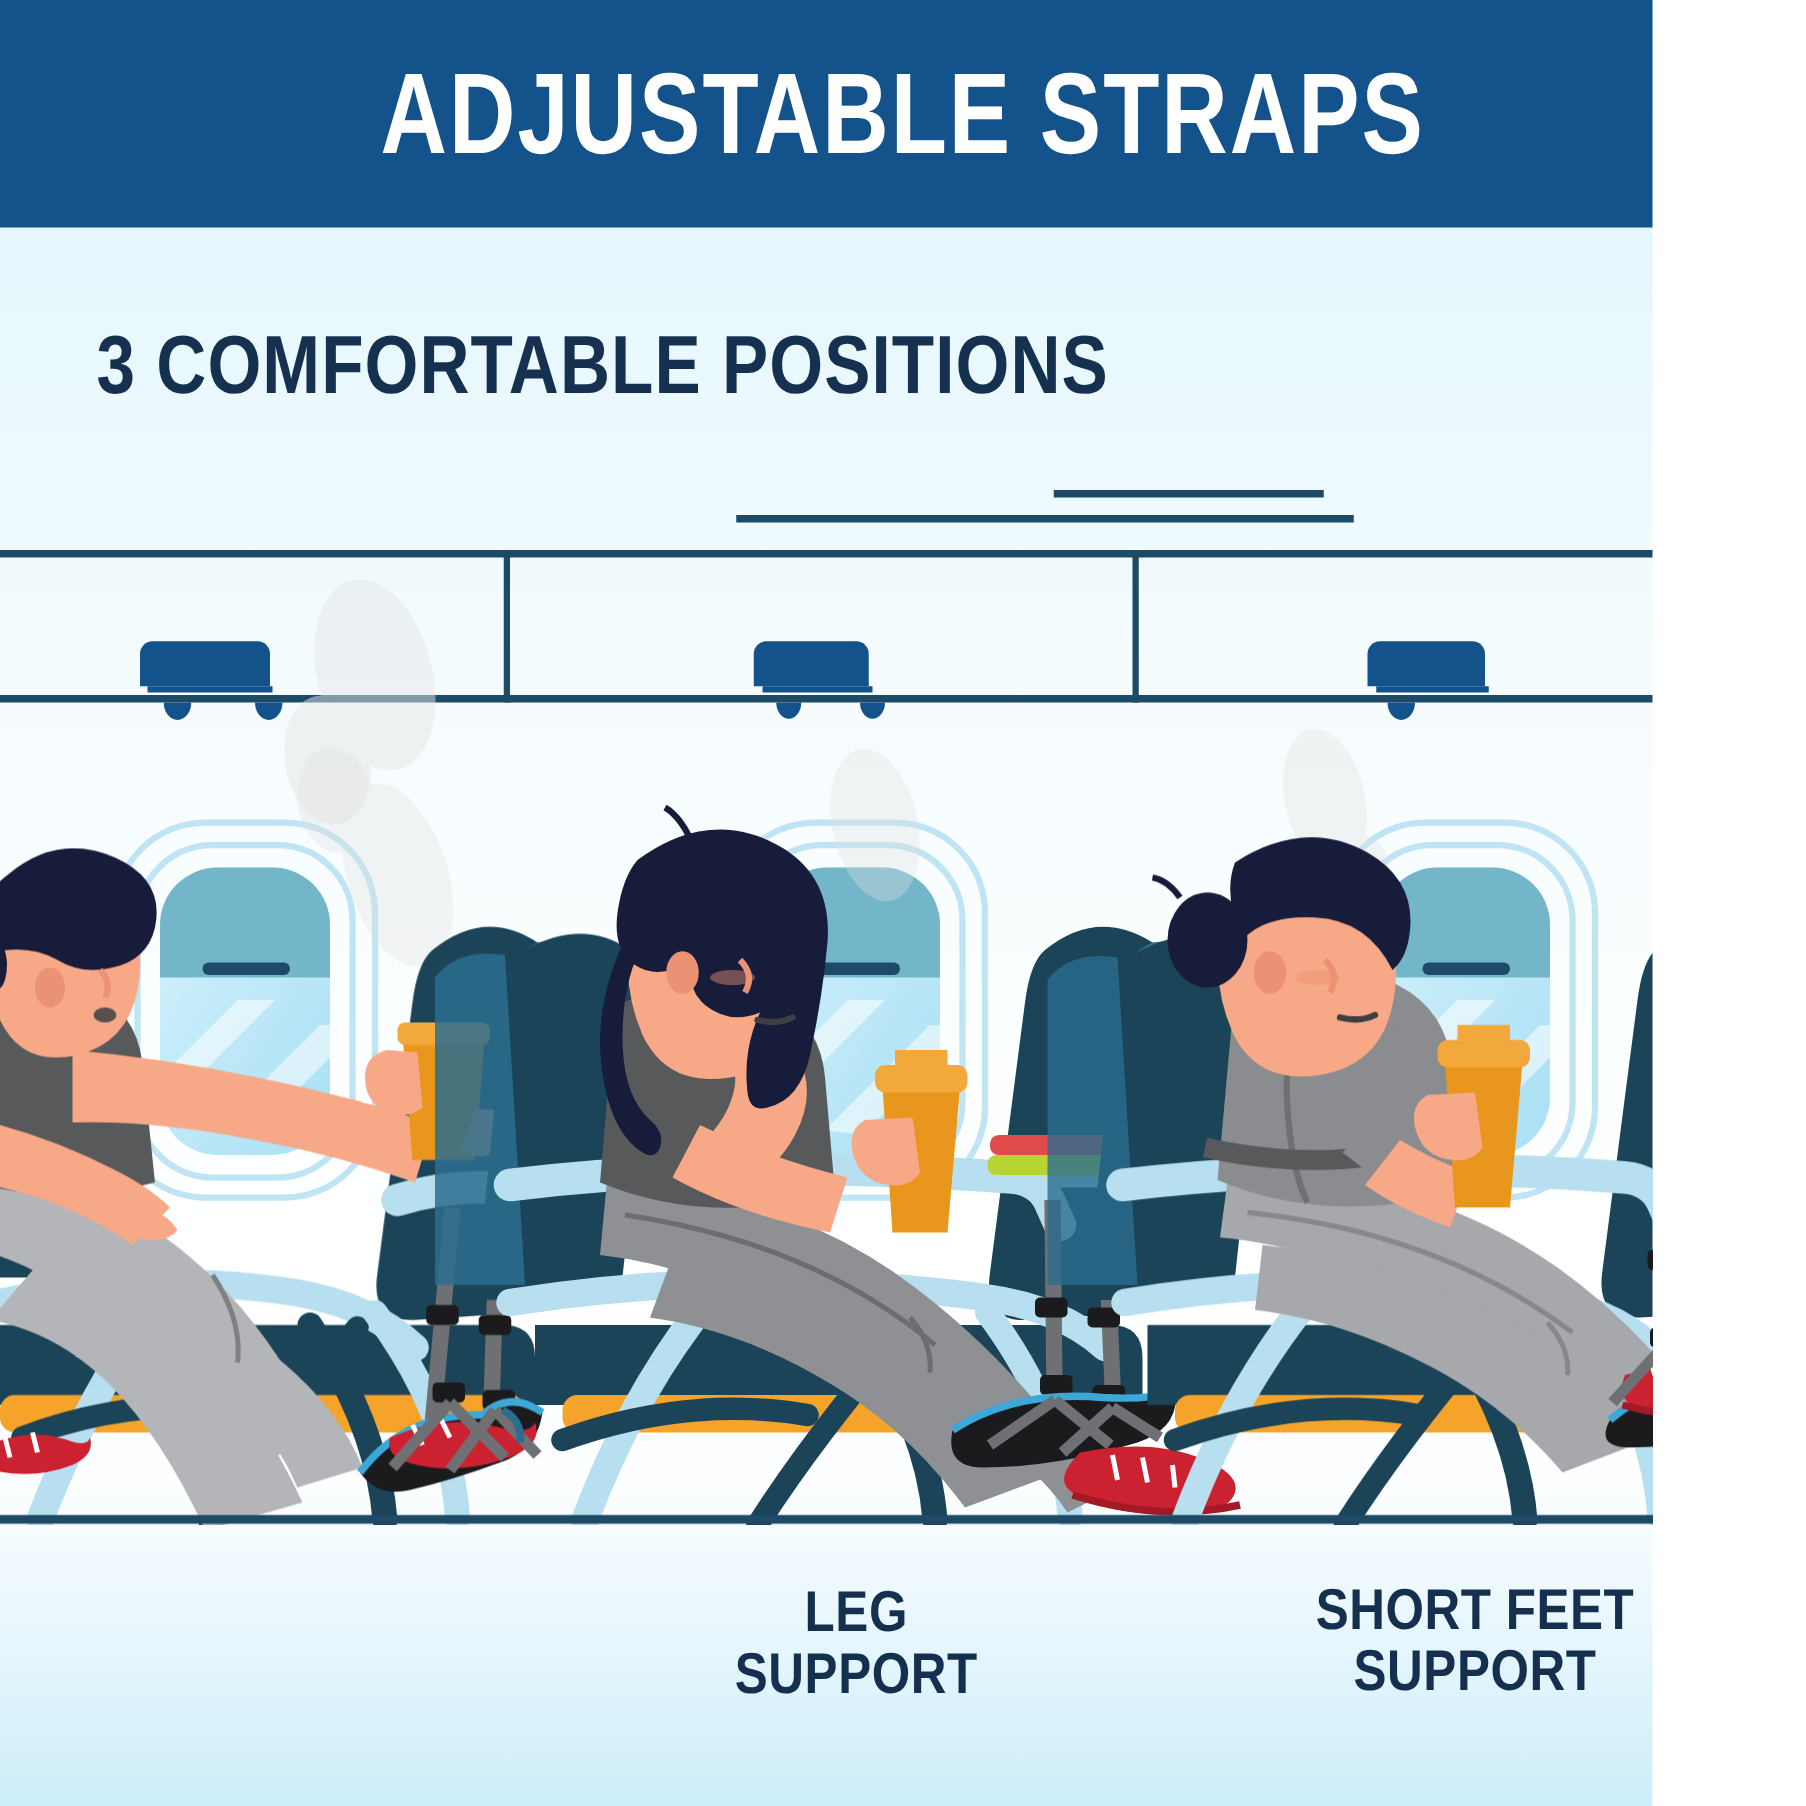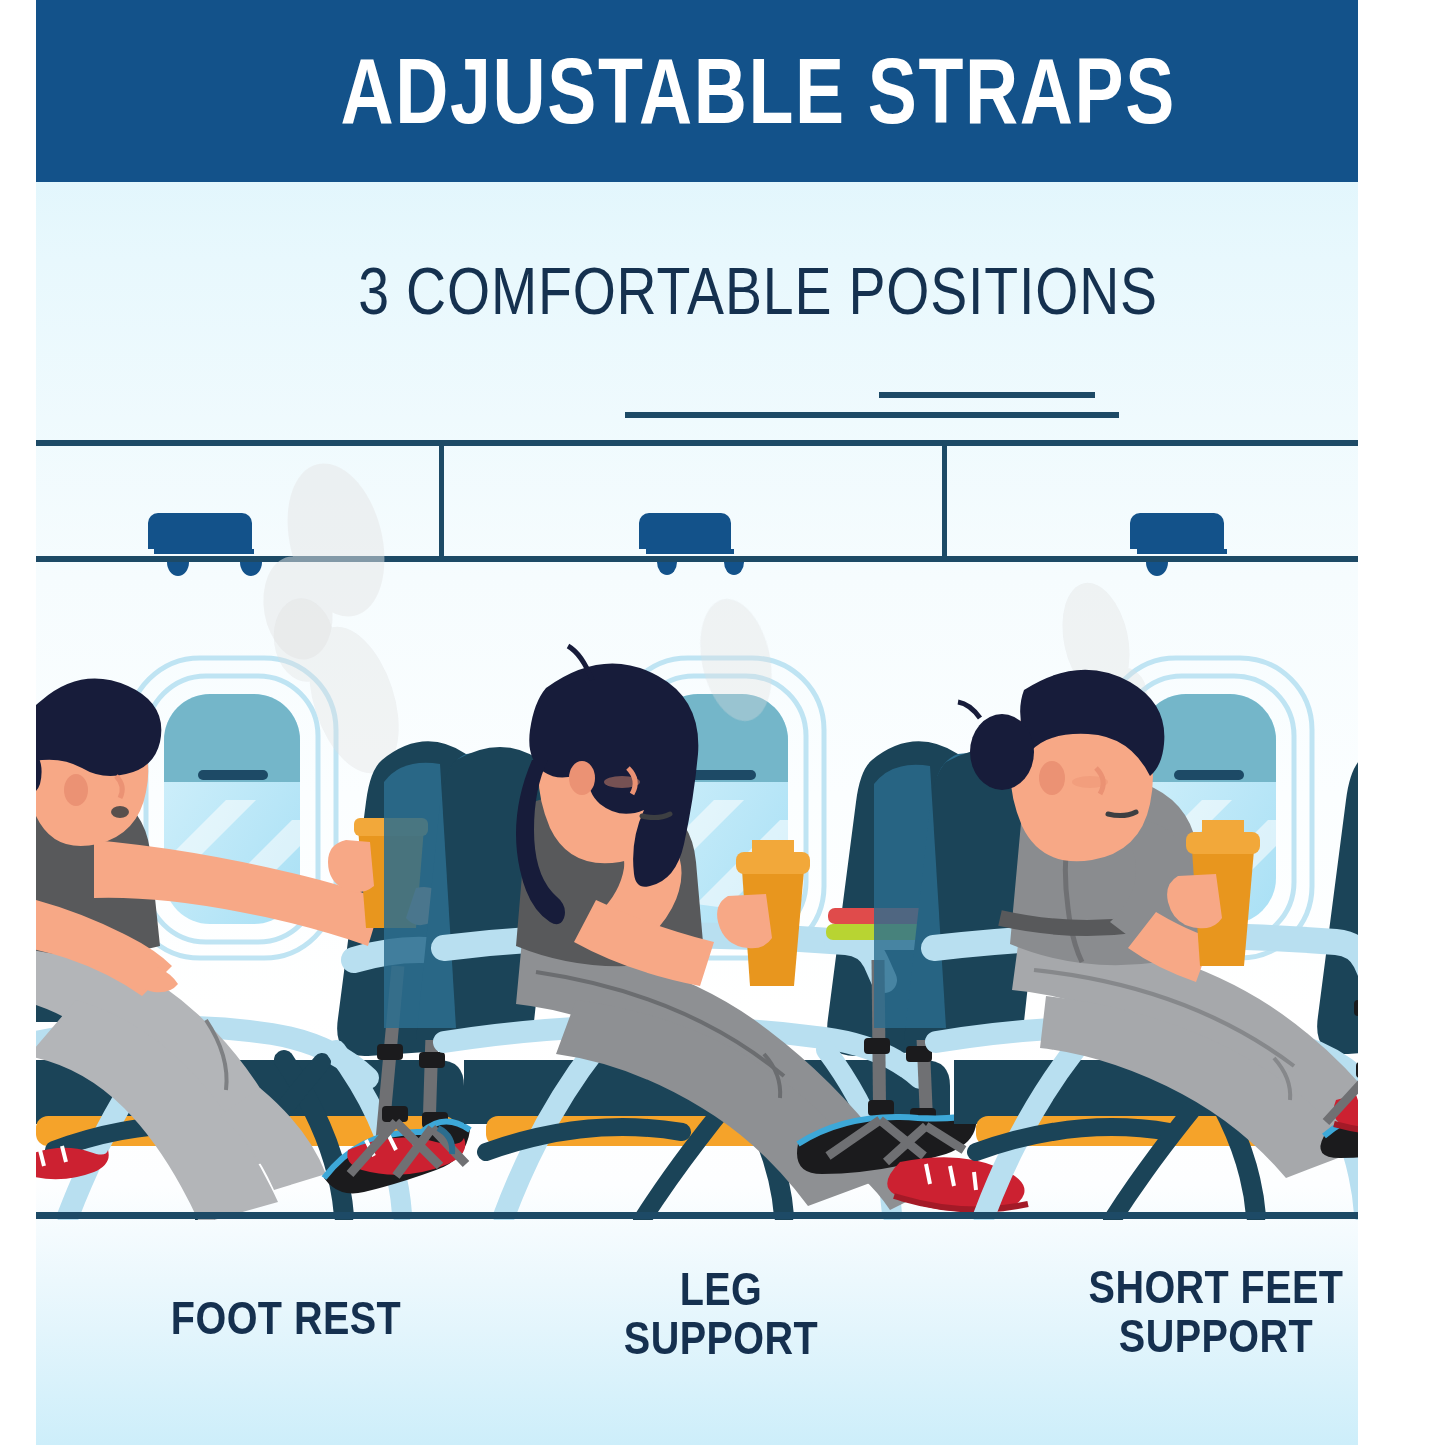--- a/index.html
+++ b/index.html
@@ -7,21 +7,20 @@
     width:1445px;height:1445px;
     font-family:"Liberation Sans", sans-serif;
     background:#ffffff;
     overflow:hidden;
   }
   #page{
     position:relative;
     width:1322px;height:1445px;
     overflow:hidden;
     background:linear-gradient(180deg,#d6f2fb 0%,#e8f8fd 18%,#f6fcfe 40%,#fbfeff 55%,#ffffff 70%,#fdfeff 82%,#e3f5fc 92%,#cdeefa 100%);
-    margin-left:36px;
   }
 
   
   #banner{
     position:absolute;left:0;top:0;width:1445px;height:182px;
     background:#13528a;
     display:flex;align-items:center;justify-content:center;
   }
   #banner-title{
     color:#ffffff;
@@ -31,24 +30,23 @@
     line-height:1;
     transform:scaleX(.80);
     transform-origin:center center;
     white-space:nowrap;
     font-family:"Liberation Sans", sans-serif;
   }
 
   
   #subtitle{
     position:absolute;left:0;top:258px;width:1445px;
-    text-align:center;
     color:#15314f;
     font-size:66px;
-    font-weight:400;
+    font-weight:700;
     letter-spacing:1px;
     line-height:1;
     white-space:nowrap;
   }
   #subtitle span{display:inline-block;transform:scaleX(.84);transform-origin:center;}
 
   
   #cabin{
     position:absolute;left:0;top:0;width:1445px;height:1445px;
   }
@@ -408,23 +406,20 @@
 
       <g>
         <path d="M-10 1156 q34 -14 64 -4 q16 6 18 -2 q4 14 -14 22 q-32 12 -64 4 z" fill="#cc2131"></path>
         <path d="M4 1150 l4 16 M26 1146 l4 16" stroke="#ffffff" stroke-width="4"></path>
       </g>
 
       <rect x="0" y="1212" width="1445" height="7" fill="#1d4a66"></rect>
     </g>
   </svg>
 
-  <div id="cap-1" class="caption">
-    <span>FOOT REST</span>
-  </div>
   <div id="cap-2" class="caption">
     <span>LEG</span>
     <span>SUPPORT</span>
   </div>
   <div id="cap-3" class="caption">
     <span>SHORT FEET</span>
     <span>SUPPORT</span>
   </div>
 
 </div>

